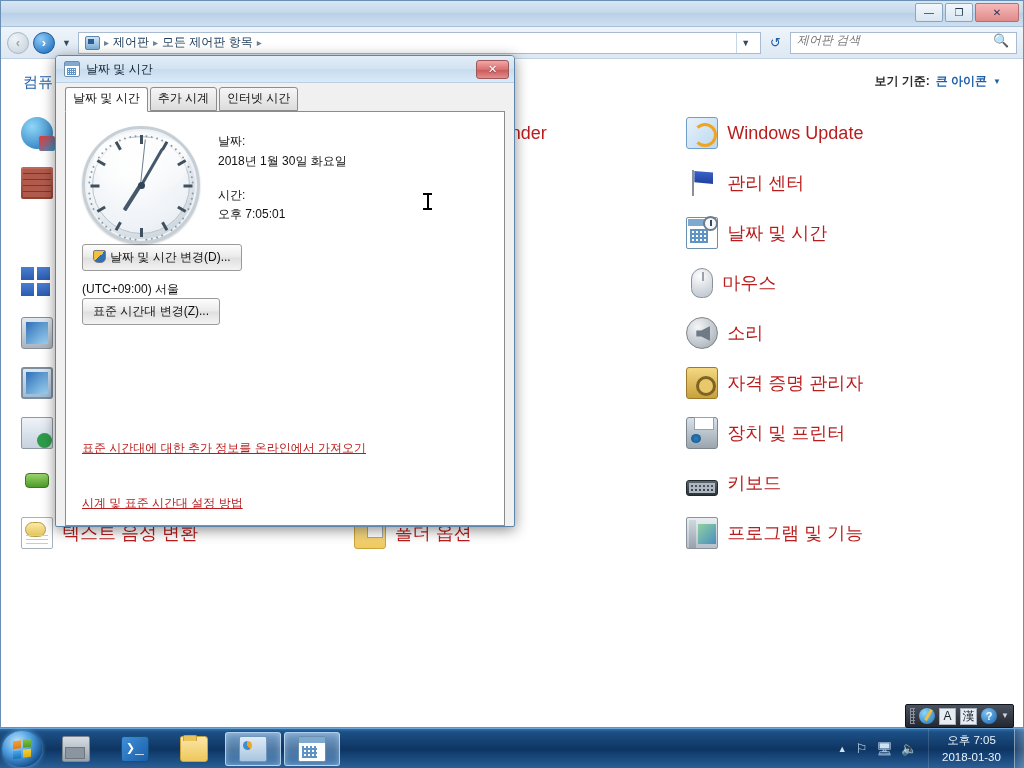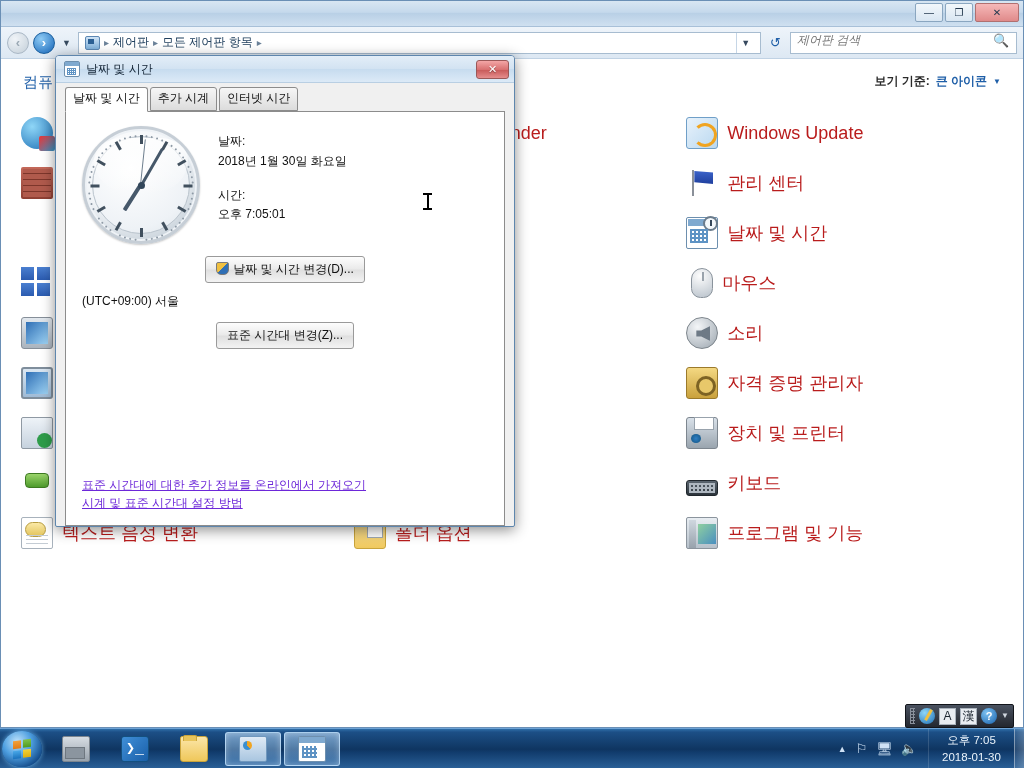--- a/index.html
+++ b/index.html
@@ -240,27 +240,27 @@
     background: linear-gradient(to bottom,#fdfdfd,#eaeaea 48%,#dfdfdf 52%,#f3f3f3);
     color: #111; font-family: inherit; cursor: default; white-space: nowrap;
   }
   .btn:disabled, .btn.disabled { color: #9a9a9a; }
   .btn.default { border-color:#3c7fb1; box-shadow: 0 0 0 1px #bcd9ef inset; }
   .shield {
     display:inline-block; width:13px;height:13px;vertical-align:-2px;margin-right:4px;
     background: linear-gradient(135deg,#f0c040 0 50%, #2f6fb5 50% 100%);
     border:1px solid #7a7a7a; border-radius: 2px 2px 5px 5px;
   }
-  .row-right { display: flex; justify-content: center; margin-top: 12px; }
+  .row-right { display: flex; justify-content: flex-start; margin-top: 0; }
   .tz-legend { display: flex; align-items: center; gap: 8px; margin-top: 16px; font-size: 12px; color:#111; }
   .tz-legend .line { flex: 1; height: 1px; background: #d0d0d0; }
   .tz-val { font-size: 12px; margin-top: 10px; color:#111; }
   .dst-note { font-size: 12px; margin-top: 24px; color:#111; }
   .links { position: absolute; left: 16px; bottom: 12px; font-size: 12px; line-height: 1.55; }
-  .links a { color: #6d28d9; text-decoration: underline; display:block; }
+  .links a { color: #b91c1c; text-decoration: underline; display:block;margin-top:37px; }
   .dlg-buttons { height: 42px; display: flex; align-items: center; justify-content: flex-end; gap: 8px; padding: 0 12px; }
   .dlg-buttons .btn { min-width: 88px; text-align: center; padding: 5px 10px; }
 
   
   #taskbar {
     position: absolute; left: 0; bottom: 0; width: 1024px; height: 40px;
     background: linear-gradient(to bottom,#2f6ea8 0%,#1c4f86 8%,#0f3561 52%,#113c6d 60%,#2a5f96 100%);
     border-top: 1px solid #6ea3d6; display: flex; align-items: center; padding-left: 2px;
   }
   .start-orb {

